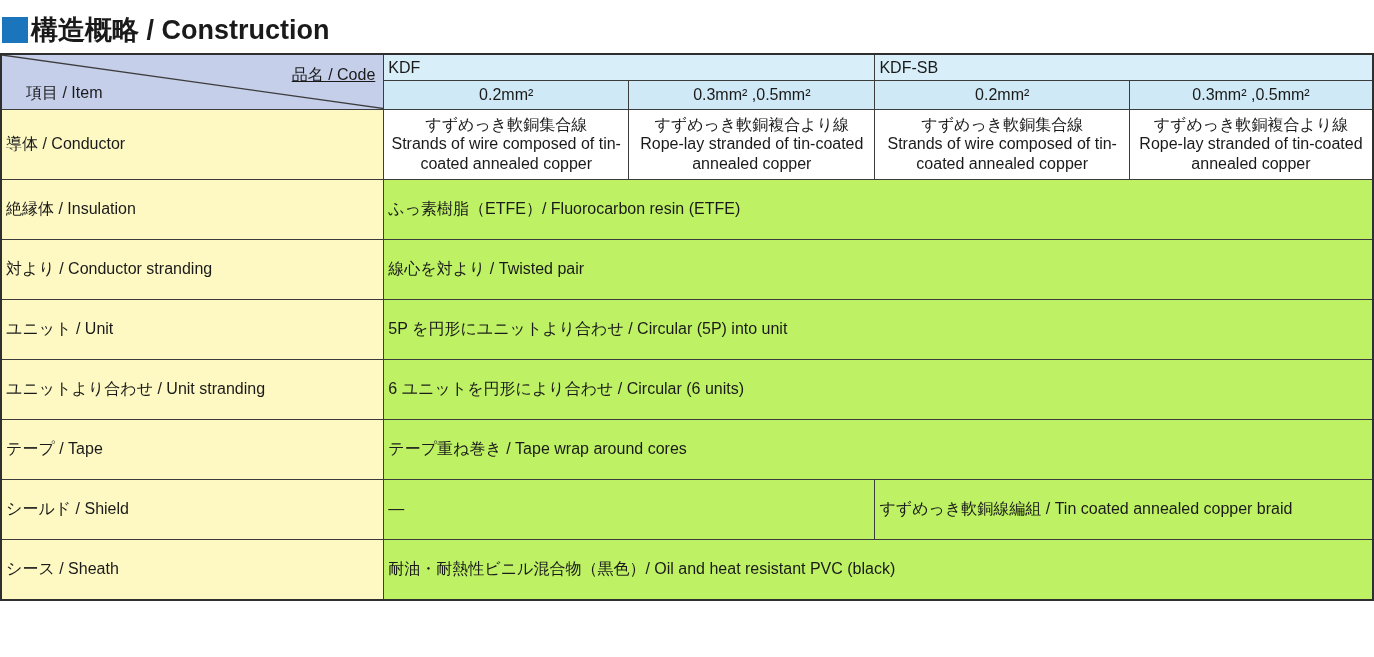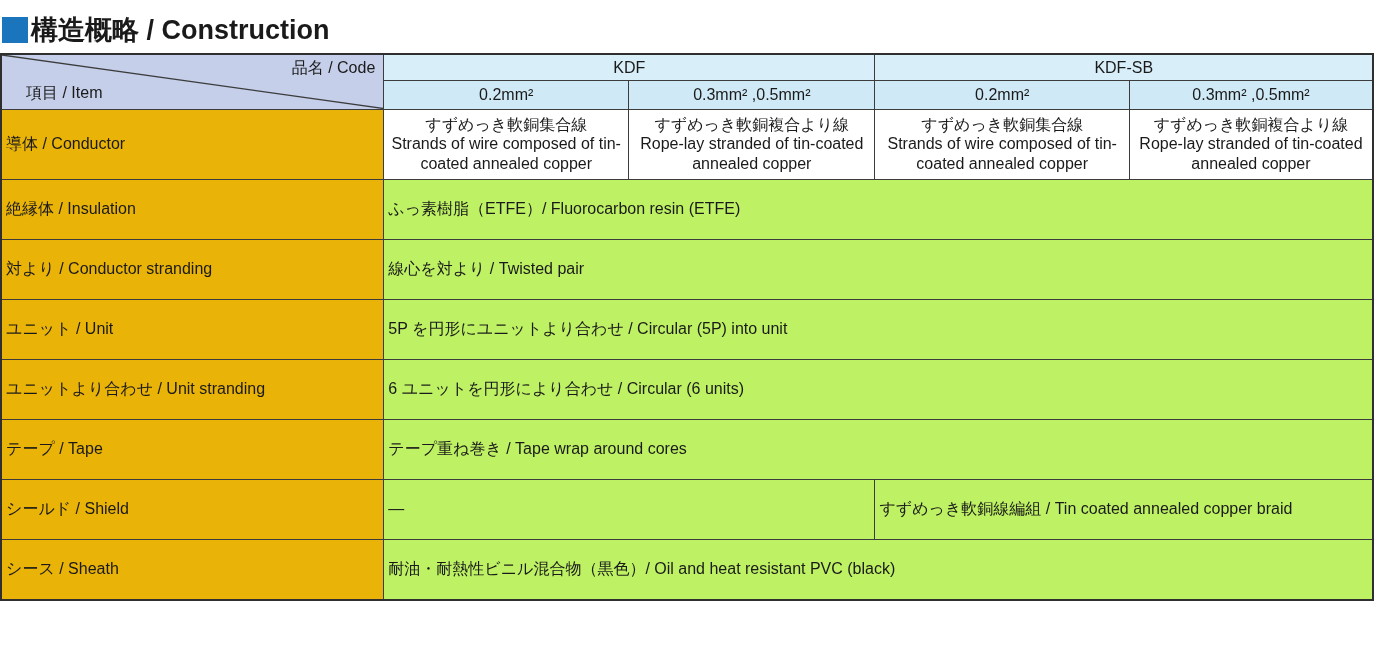--- a/index.html
+++ b/index.html
@@ -57,43 +57,43 @@
     overflow: hidden;
   }
   
   td.corner-cell {
     position: relative;
     padding: 0;
     height: 55px;
   }
   .corner-svg { position: absolute; inset: 0; width: 100%; height: 100%; display: block; }
   .corner-top-right {
-    position: absolute; top: 3px; right: 8px;
-    font-size: 16px;
+    position: absolute; top: 10px; right: 8px;
+    font-size: 16px;
+    text-decoration: underline;
   }
   .corner-bottom-left {
     position: absolute; bottom: 5px; left: 24px;
     font-size: 16px;
   }
   td.group-head {
-    text-align: center;
     font-size: 17px;
     height: 26px;
   }
   td.size-head {
     text-align: center;
     font-size: 15.5px;
     height: 27px;
   }
   
   td.item-label {
     text-align: left;
     padding-left: 12px;
     font-size: 16px;
-    background: #eab308;
+    background: #fef9c3;
   }
   td.val {
     text-align: left;
     font-size: 16px;
     background: #bef264;
   }
   td.val-2line {
     text-align: center;
     font-size: 15px;
     line-height: 1.22;

